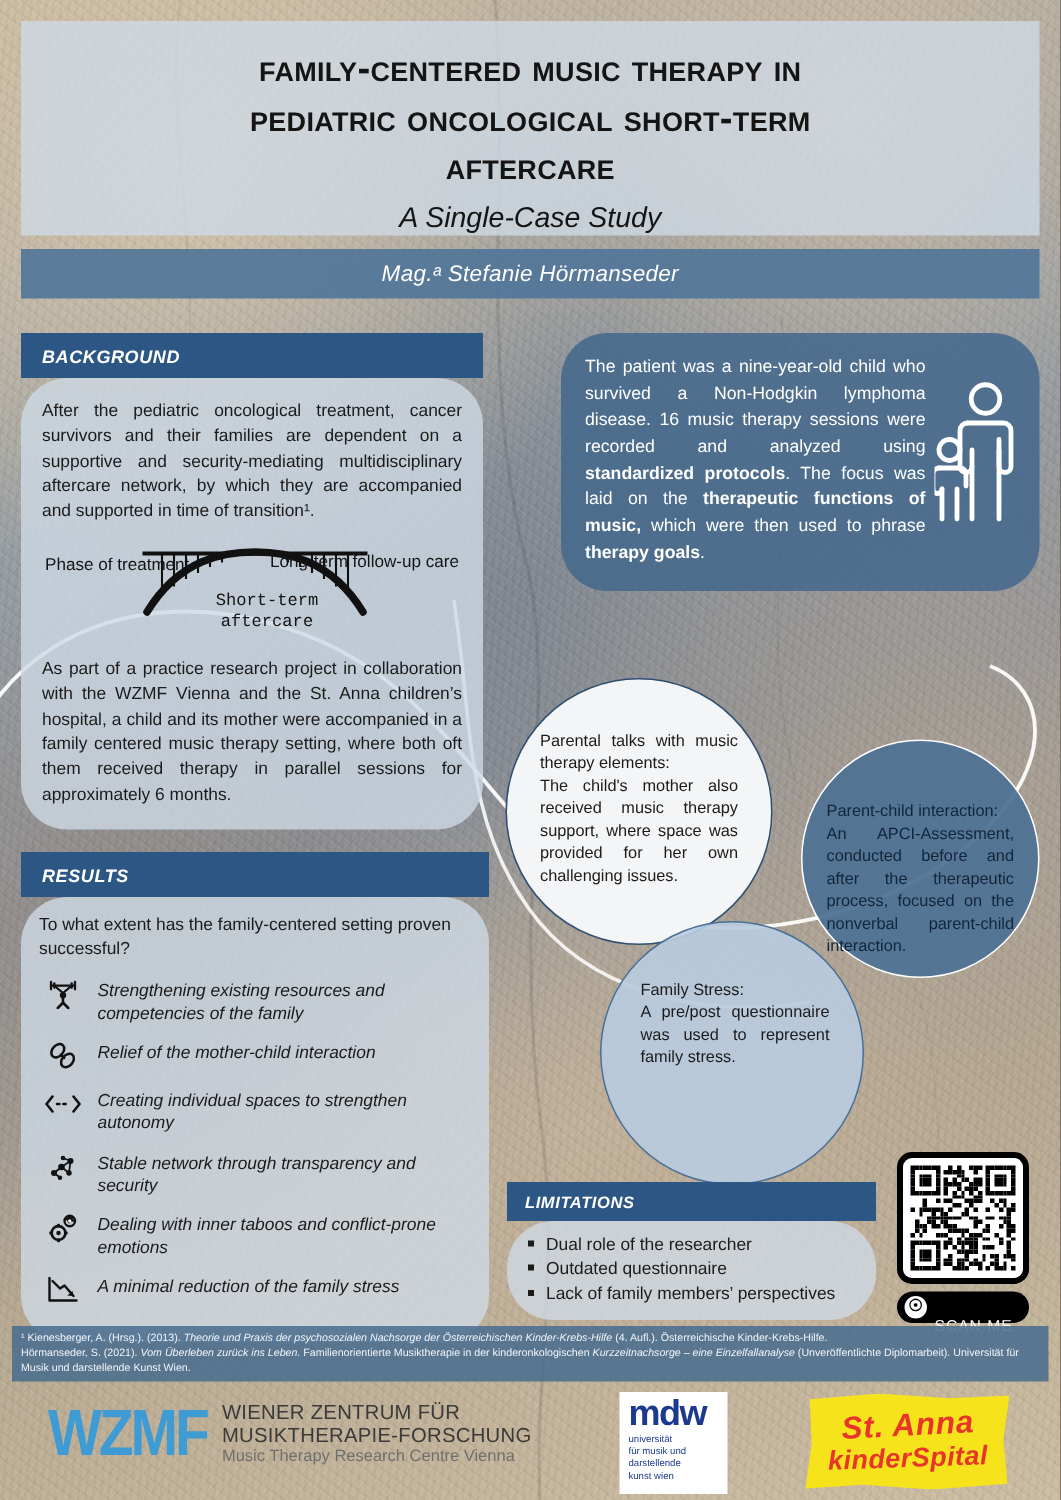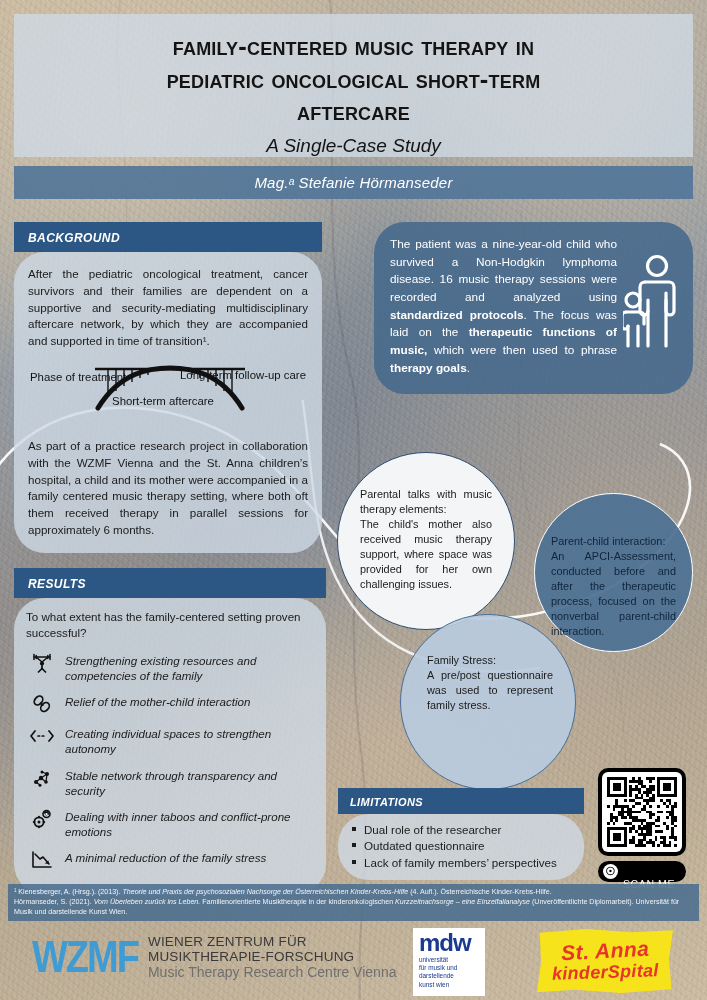--- a/index.html
+++ b/index.html
@@ -95,21 +95,21 @@
   }
 
   
   #panel-background { left: 14px; top: 222px; width: 308px; }
   #panel-background .panel-body { padding: 14px 14px 14px 14px; }
   .bg-para { margin: 0; }
   .bridge-block { margin: 14px 0 12px 0; position: relative; height: 62px; }
   .bridge-label { position: absolute; font-size: 11.4px; line-height: 1.25; color:#141414; text-align:left;}
   .bl-left  { left: 2px;  top: 6px; }
   .bl-right { right: 2px; top: 4px; text-align: right; }
-  .bl-mid   { left: 80px; top: 30px; width: 110px; text-align: center; }
+  .bl-mid   { left: 95px; top: 30px; width: 110px; text-align: center; font-family: Liberation Mono, monospace; }
   .bridge-svg { position: absolute; left: 62px; top: 0px; }
 
   
   #panel-setting { left: 374px; top: 222px; width: 319px; }
   #panel-setting .panel-head {
     text-align: center; padding: 7px 10px; font-size: 17px; line-height: 1.3;
   }
   #panel-setting .panel-body {
     background: rgba(69,105,140,0.88);
     color: #ffffff;
@@ -198,21 +198,21 @@
   }
   .wzmf-mark {
     font-size: 38px; font-weight: bold; color: #3f9bd4; letter-spacing: -2px;
     font-family: "Liberation Sans", sans-serif; line-height: .9;
     transform: scaleY(1.15);
   }
   .wzmf-words { line-height: 1.12; }
   .wzmf-words .l1, .wzmf-words .l2 {
     font-size: 13.5px; color: #3a3a3a; letter-spacing: .2px; font-weight: 500;
   }
-  .wzmf-words .l3 { font-size: 14px; color: #6f6f6f; margin-top: 1px; }
+  .wzmf-words .l3 { font-size: 11px; color: #6f6f6f; margin-top: 1px; }
   .mdw-logo {
     position:absolute; left: 413px; top: 2px; width: 72px; height: 68px; background: #ffffff;
     padding: 4px 6px; box-sizing: border-box;
   }
   .mdw-mark { font-size: 24px; font-weight: bold; color: #1b3a8f; line-height: .9; letter-spacing: -1px; }
   .mdw-sub { font-size: 6.4px; color:#1b3a8f; line-height: 1.3; margin-top: 2px; }
   .anna-logo {
     position:absolute; left: 537px; top: 3px; width: 136px; height: 64px;
     background: #f7e31c;
     clip-path: polygon(2% 6%, 36% 0%, 70% 5%, 100% 2%, 97% 48%, 99% 94%, 62% 100%, 28% 95%, 0% 99%, 3% 52%);

